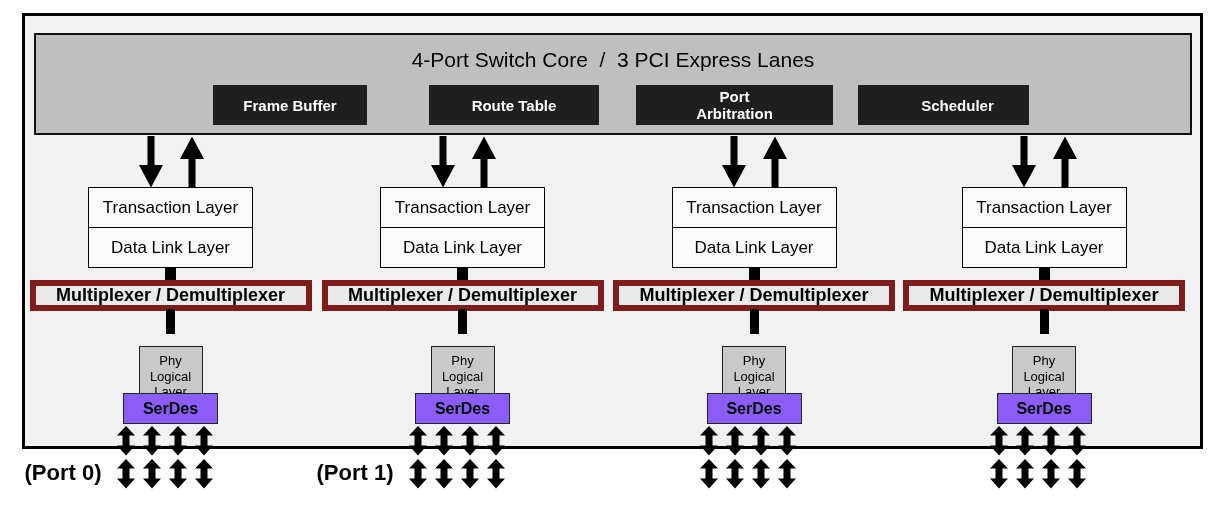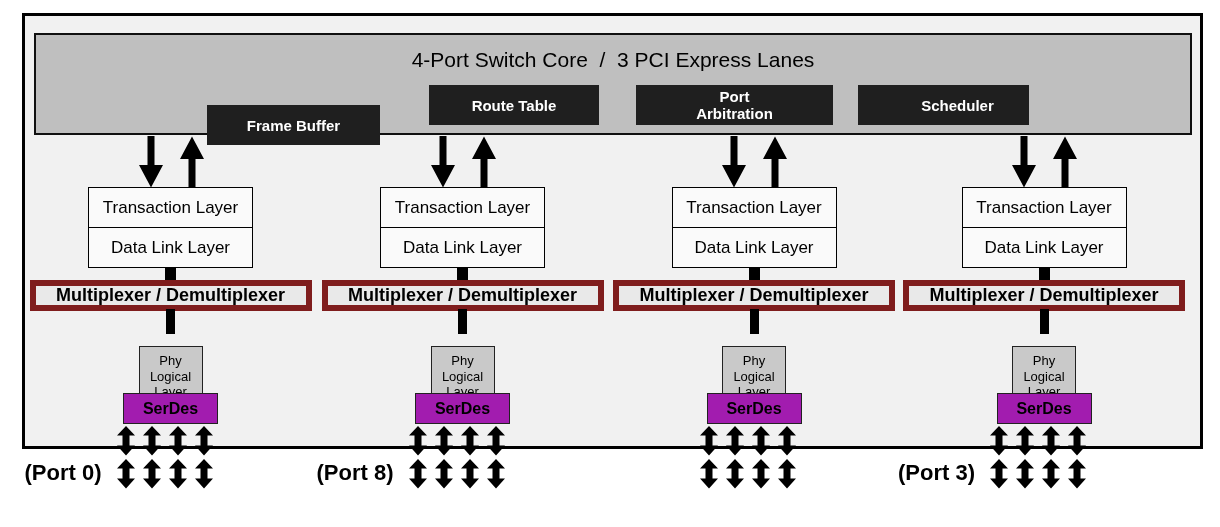--- a/index.html
+++ b/index.html
@@ -59,21 +59,21 @@
 
   .phy {
     position:absolute; left:114px; top:346px; width:64px; height:61px;
     background:#c9c9c9; border:1px solid #222; box-sizing:border-box;
     display:flex; align-items:center; justify-content:center; text-align:center;
     font-size:13px; line-height:15.5px; white-space:pre-line;
   }
 
   .serdes {
     position:absolute; left:98.5px; top:393px; width:95px; height:31px;
-    background:#a21caf; border:1px solid #222; box-sizing:border-box;
+    background:#8b5cf6; border:1px solid #222; box-sizing:border-box;
     display:flex; align-items:center; justify-content:center;
     font-weight:bold; font-size:16px;
   }
 
   .lane-arrows { position:absolute; left:89px; top:426px; display:flex; gap:2px; z-index:6; }
 
   .port-label {
     position:absolute; left:0; width:292px; top:460px; 
     font-weight:bold; font-size:22px;
   }
@@ -84,21 +84,21 @@
 <body>
 
 <div id="stage">
 
   <div class="frame"></div>
 
   <div class="core-bar">
     <div class="core-title">4-Port Switch Core  /  3 PCI Express Lanes</div>
   </div>
 
-  <div class="core-block" style="left:207px; width:173px;margin-top:20px;">Frame Buffer</div>
+  <div class="core-block" style="left:213px; width:154px;">Frame Buffer</div>
   <div class="core-block" style="left:429px; width:170px;">Route Table</div>
   <div class="core-block" style="left:636px; width:197px;">Port
 Arbitration</div>
   <div class="core-block" style="left:858px; width:171px;padding-left:28px;">Scheduler</div>
 
 <div class="column" style="--cx: 170.5px;">
       <svg class="arrow-down" width="26" height="52" viewBox="0 0 26 52">
         <path d="M9.5 0 h7 v29 h8.5 L13 51.5 L1 29 h8.5 z" fill="#000"></path>
       </svg>
       <svg class="arrow-up" width="26" height="52" viewBox="0 0 26 52">
@@ -164,21 +164,21 @@
         </svg>
         <svg width="24" height="63" viewBox="0 0 24 63">
           <path d="M12 0 L21 9.5 H15.5 V19.5 H21 L12 29.5 L3 19.5 H8.5 V9.5 H3 Z" fill="#000"></path>
           <path d="M12 0 L21 9.5 H15.5 V19.5 H21 L12 29.5 L3 19.5 H8.5 V9.5 H3 Z" fill="#000" transform="translate(0,33)"></path>
         </svg>
         <svg width="24" height="63" viewBox="0 0 24 63">
           <path d="M12 0 L21 9.5 H15.5 V19.5 H21 L12 29.5 L3 19.5 H8.5 V9.5 H3 Z" fill="#000"></path>
           <path d="M12 0 L21 9.5 H15.5 V19.5 H21 L12 29.5 L3 19.5 H8.5 V9.5 H3 Z" fill="#000" transform="translate(0,33)"></path>
         </svg>
       </div>
-      <div class="port-label">(Port 8)</div>
+      <div class="port-label">(Port 1)</div>
     </div>
     <div class="column" style="--cx: 754px;">
       <svg class="arrow-down" width="26" height="52" viewBox="0 0 26 52">
         <path d="M9.5 0 h7 v29 h8.5 L13 51.5 L1 29 h8.5 z" fill="#000"></path>
       </svg>
       <svg class="arrow-up" width="26" height="52" viewBox="0 0 26 52">
         <path d="M13 0.5 L25 23 h-8.5 v29 h-7 V23 H1 z" fill="#000"></path>
       </svg>
       <div class="tl-dll">
         <div class="tl">Transaction Layer</div>
@@ -239,15 +239,14 @@
         </svg>
         <svg width="24" height="63" viewBox="0 0 24 63">
           <path d="M12 0 L21 9.5 H15.5 V19.5 H21 L12 29.5 L3 19.5 H8.5 V9.5 H3 Z" fill="#000"></path>
           <path d="M12 0 L21 9.5 H15.5 V19.5 H21 L12 29.5 L3 19.5 H8.5 V9.5 H3 Z" fill="#000" transform="translate(0,33)"></path>
         </svg>
         <svg width="24" height="63" viewBox="0 0 24 63">
           <path d="M12 0 L21 9.5 H15.5 V19.5 H21 L12 29.5 L3 19.5 H8.5 V9.5 H3 Z" fill="#000"></path>
           <path d="M12 0 L21 9.5 H15.5 V19.5 H21 L12 29.5 L3 19.5 H8.5 V9.5 H3 Z" fill="#000" transform="translate(0,33)"></path>
         </svg>
       </div>
-      <div class="port-label">(Port 3)</div>
     </div>
   </div>
 
 </body></html>

